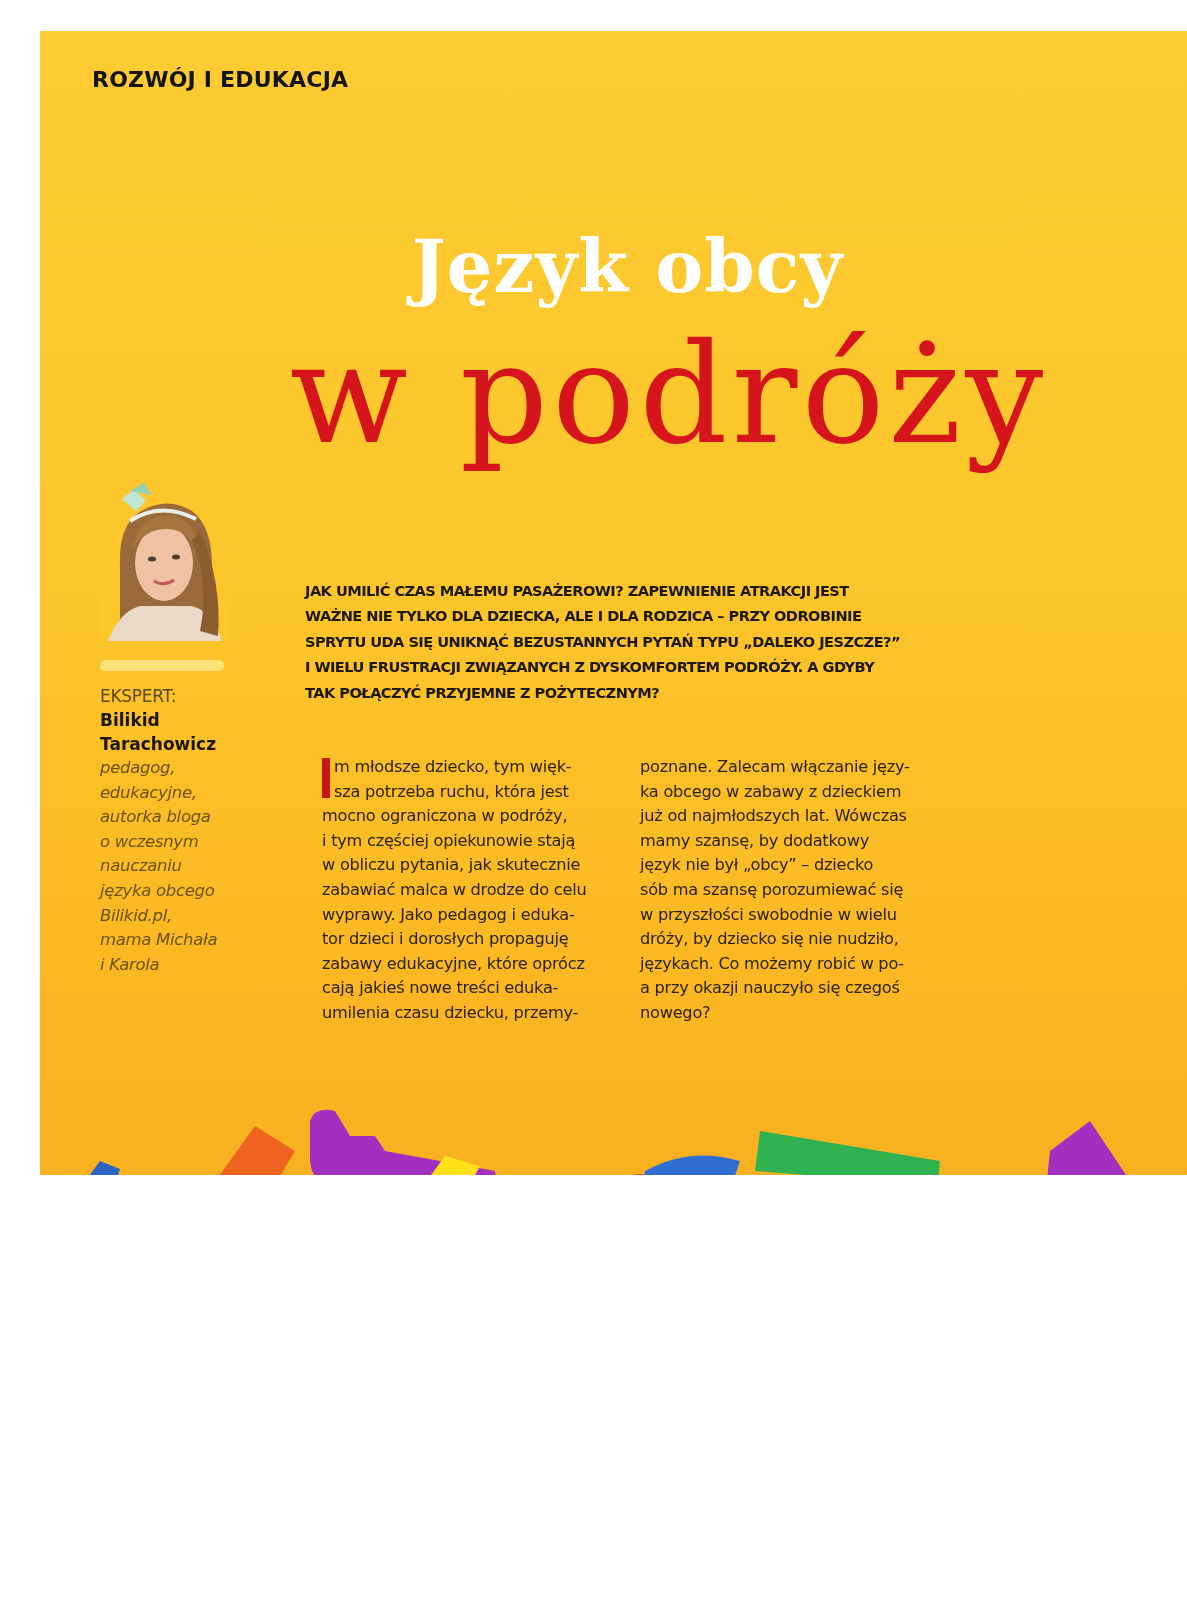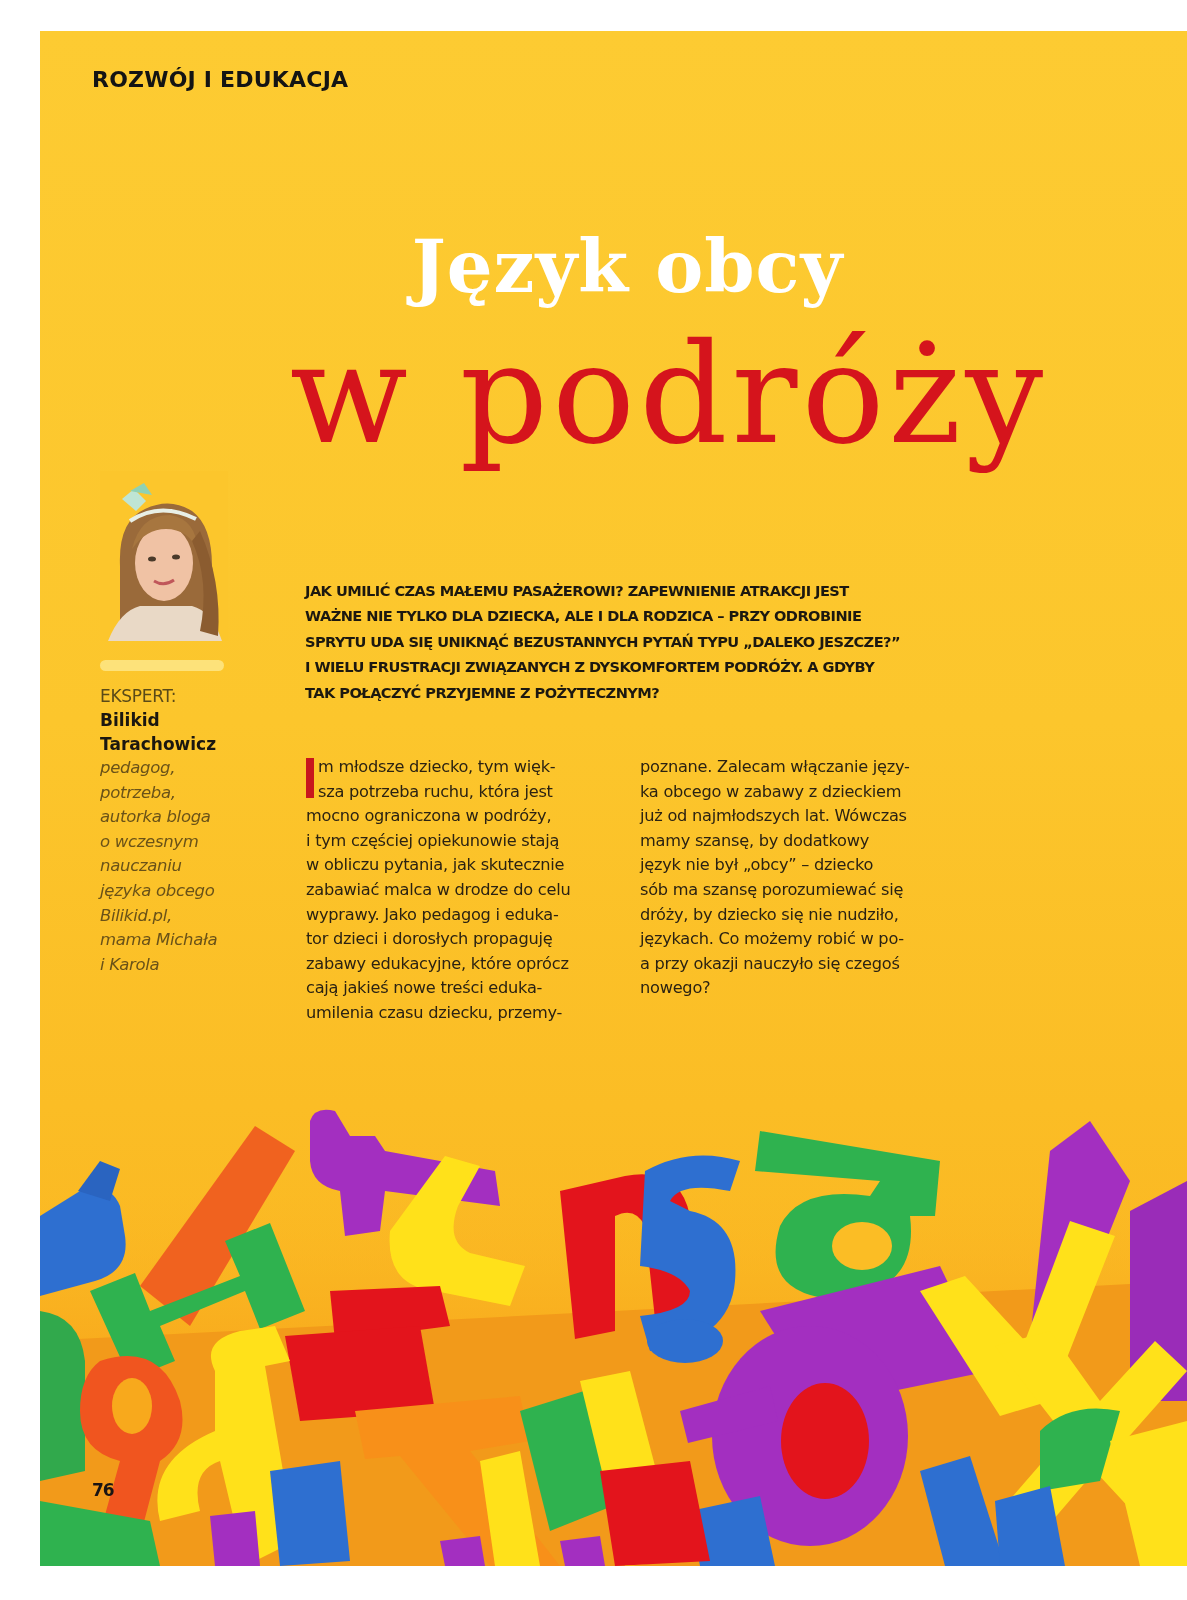--- a/index.html
+++ b/index.html
@@ -2,21 +2,21 @@
 <html><head>
   <meta charset="utf-8">
   <style>
     html, body { margin: 0; padding: 0; }
     body {
       width: 1187px; height: 1600px; background: #ffffff;
       position: relative; overflow: hidden;
       font-family: "DejaVu Sans", sans-serif;
     }
     .page {
-      position: absolute; left: 40px; top: 31px; width: 1147px; height: 1535px;
+      position: absolute; left: 40px; top: 31px; width: 1147px; height: 1144px;
       background: linear-gradient(180deg, #fdcb32 0%, #fcc62c 45%, #fbbd25 70%, #f9b020 100%);
       overflow: hidden;
     }
     .section-label {
       position: absolute; left: 52px; top: 36px;
       font-family: "DejaVu Sans", sans-serif; font-weight: bold;
       font-size: 22px; letter-spacing: 0.2px; color: #141414;
     }
     .title-1 {
       position: absolute; left: 0; width: 1147px; top: 193px; text-align: center;
@@ -48,21 +48,21 @@
     .lead {
       position: absolute; left: 265px; top: 547px; width: 660px;
       font-family: "DejaVu Sans", sans-serif; font-weight: bold; font-size: 14.6px;
       color: #1c1810; line-height: 25.4px; letter-spacing: -0.55px; text-transform: uppercase;
     }
     .body-col {
       position: absolute; top: 724px;
       font-family: "DejaVu Sans", sans-serif; font-size: 16.2px; color: #2b2212;
       line-height: 24.6px; letter-spacing: -0.25px;
     }
-    .col-1 { left: 266px; width: 310px; }
+    .col-1 { left: 282px; width: 310px; }
     .col-2 { left: 600px; width: 330px; }
     .body-col .line { display: block; white-space: nowrap; }
     .dropcap-bar {
       display: inline-block; width: 8px; height: 40px; background: #c8161d;
       vertical-align: top; margin-top: 3px; margin-right: 4px; float: left;
     }
     .page-number {
       position: absolute; left: 52px; top: 1449px;
       font-family: "DejaVu Sans", sans-serif; font-weight: bold; font-size: 17px; color: #1a1414;
       letter-spacing: -1px; z-index: 5;
@@ -96,21 +96,21 @@
     </svg>
   </div>
   <div class="name-bar"></div>
 
   <div class="expert">
     <div class="label">EKSPERT:</div>
     <div class="name">Bilikid</div>
     <div class="name">Tarachowicz</div>
     <div class="bio">
       <div>pedagog,</div>
-      <div>potrzeba,</div>
+      <div>edukacyjne,</div>
       <div>autorka bloga</div>
       <div>o wczesnym</div>
       <div>nauczaniu</div>
       <div>języka obcego</div>
       <div>Bilikid.pl,</div>
       <div>mama Michała</div>
       <div>i Karola</div>
     </div>
   </div>
 
@@ -137,20 +137,21 @@
     <span class="line">umilenia czasu dziecku, przemy-</span>
   </div>
 
   <div class="body-col col-2">
     <span class="line">poznane. Zalecam włączanie języ-</span>
     <span class="line">ka obcego w zabawy z dzieckiem</span>
     <span class="line">już od najmłodszych lat. Wówczas</span>
     <span class="line">mamy szansę, by dodatkowy</span>
     <span class="line">język nie był „obcy” – dziecko</span>
     <span class="line">sób ma szansę porozumiewać się</span>
+    <span class="line">w przyszłości swobodnie w wielu</span>
     <span class="line">dróży, by dziecko się nie nudziło,</span>
     <span class="line">językach. Co możemy robić w po-</span>
     <span class="line">a przy okazji nauczyło się czegoś</span>
     <span class="line">nowego?</span>
   </div>
 
   <div class="letters">
     <svg width="1147" height="525" viewBox="0 0 1147 525">
       <defs>
         <linearGradient id="bg" x1="0" y1="0" x2="0" y2="1">

